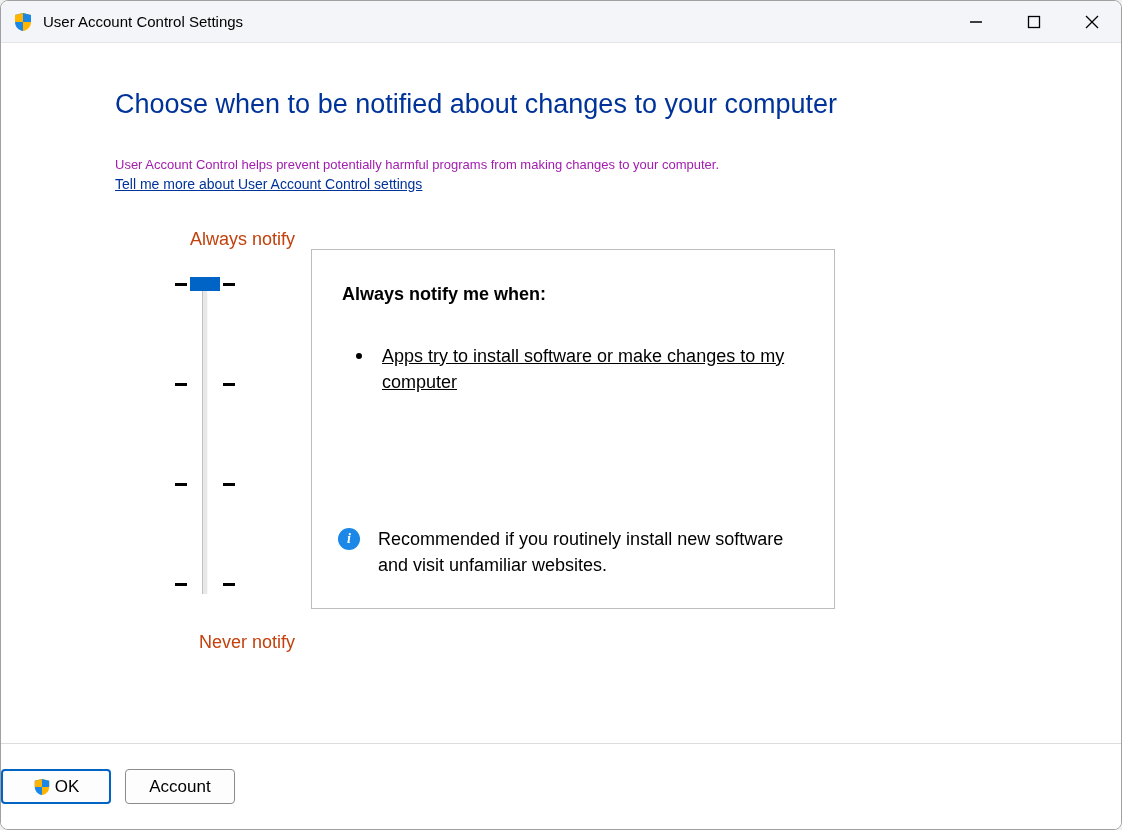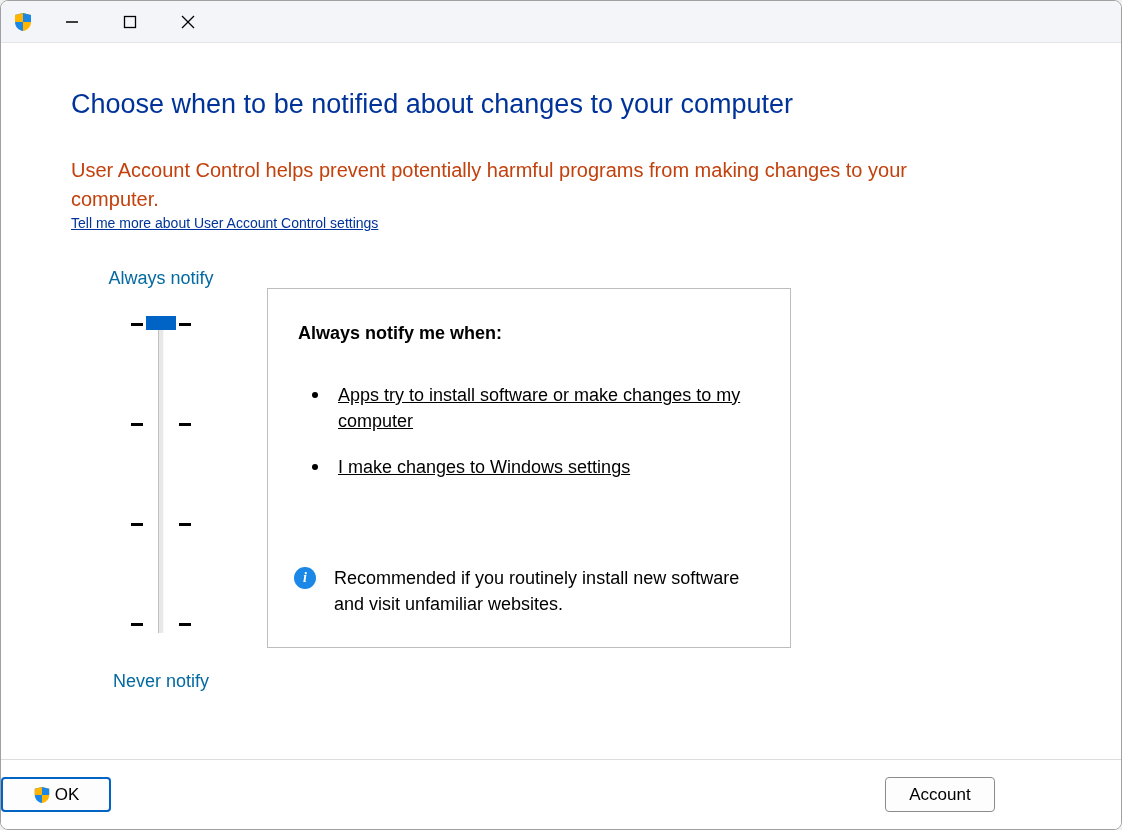--- a/index.html
+++ b/index.html
@@ -37,50 +37,50 @@
       display: flex;
       align-items: center;
       justify-content: center;
       font-size: 14px;
       color: #000;
     }
     .win-btn svg { display: block; }
     .content {
       flex: 1;
       position: relative;
-      padding: 46px 130px 0 70px;
+      padding: 46px 130px 0 114px;
     }
     .heading {
       color: #003399;
       font-size: 27px;
       font-weight: 400;
       margin-bottom: 36px;
     }
     .desc {
-      font-size: 20px;
-      color: #c2410c;
+      font-size: 13px;
+      color: #a21caf;
       line-height: 1.45;
     }
     .link {
       color: #003399;
       text-decoration: underline;
       font-size: 14px;
       display: inline-block;
     }
     .slider-area {
       margin-top: 36px;
       display: flex;
       align-items: flex-start;
     }
     .slider-col {
       width: 180px;
       text-align: center;
       position: relative;
     }
-    .slider-label { font-size: 18px; color: #0369a1; }
+    .slider-label { font-size: 18px; color: #c2410c; text-align: right; }
     .slider-track-wrap {
       position: relative;
       height: 340px;
       margin: 24px auto 18px;
       width: 60px;
     }
     .slider-track {
       position: absolute;
       left: 50%;
       top: 10px;
@@ -161,25 +161,25 @@
       align-items: center;
       justify-content: center;
       flex: 0 0 auto;
       margin-right: 18px;
       margin-top: 2px;
       font-family: Georgia, serif;
       font-style: italic;
     }
     .reco-text { font-size: 18px; line-height: 1.45; }
     .footer {
-      height: 70px;
+      height: 86px;
       border-top: 1px solid #dcdcdc;
       display: flex;
       align-items: center;
-      justify-content: space-between;
+      justify-content: flex-start;
       padding-right: 126px;
       gap: 14px;
       background: #fff;
     }
     .dlg-btn {
       min-width: 110px;
       height: 35px;
       border: 1px solid #8c8c8c;
       border-radius: 4px;
       background: #fdfdfd;
@@ -199,20 +199,21 @@
 
   <div class="titlebar">
     <span class="titlebar-icon">
       <svg viewBox="0 0 20 20">
         <path d="M10 1 L18 3 V10 C18 15 14 18.5 10 19 V1 Z" fill="#ffb400"></path>
         <path d="M10 1 L2 3 V10 C2 15 6 18.5 10 19 V1 Z" fill="#1b87e6"></path>
         <path d="M10 1 L18 3 V10 H10 Z" fill="#1b87e6"></path>
         <path d="M10 1 L2 3 V10 H10 Z" fill="#ffb400"></path>
       </svg>
     </span>
+    <span class="titlebar-title">User Account Control Settings</span>
     <div class="win-controls">
       <div class="win-btn">
         <svg width="14" height="14">
             <line x1="1" y1="7" x2="13" y2="7" stroke="#000" stroke-width="1.3"></line>
           </svg>
       </div>
       <div class="win-btn">
         <svg width="14" height="14">
             <rect x="1.5" y="1.5" width="11" height="11" fill="none" stroke="#000" stroke-width="1.3"></rect>
           </svg>
@@ -256,21 +257,20 @@
           <div class="slider-thumb" style="top:10px"></div>
         </div>
 
         <div class="slider-label">Never notify</div>
       </div>
 
       <div class="info-box">
         <div class="info-title">Always notify me when:</div>
         <ul class="info-list">
           <li>Apps try to install software or make changes to my computer</li>
-          <li>I make changes to Windows settings</li>
         </ul>
         <div class="reco-row">
           <span class="info-icon">i</span>
           <span class="reco-text">Recommended if you routinely install new software and visit unfamiliar websites.</span>
         </div>
       </div>
     </div>
   </div>
 
   <div class="footer">

